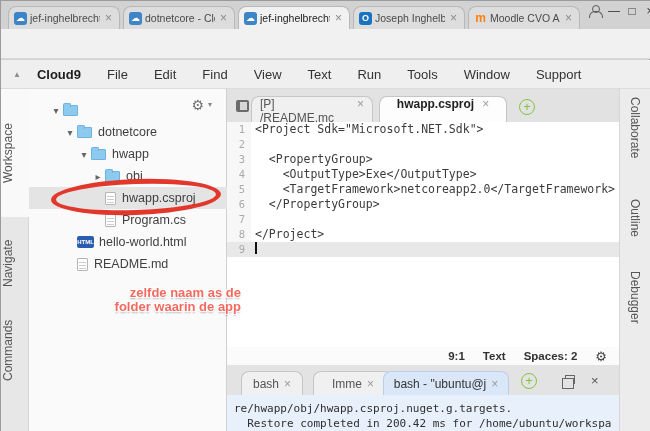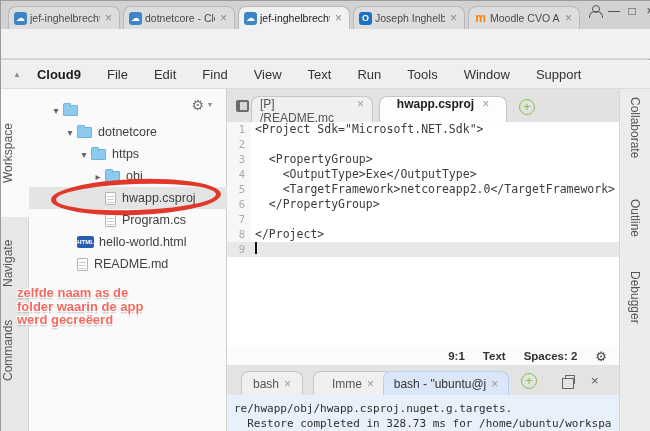--- a/index.html
+++ b/index.html
@@ -71,21 +71,21 @@
   .arrow { color:#666; font-size:10px; width:14px; text-align:center; flex:none; }
   .folder { width:15px; height:11px; background:#8ccaef; border:1px solid #6fb3dd; border-radius:1px; position:relative; margin-right:6px; flex:none; }
   .folder::before { content:""; position:absolute; left:-1px; top:-3px; width:6px; height:3px; background:#8ccaef; border:1px solid #6fb3dd; border-bottom:none; border-radius:2px 2px 0 0; }
   .ficon { width:11px; height:13px; background:#fff; border:1px solid #b5b5b5; border-radius:1px; margin-right:6px; flex:none; background-image:linear-gradient(#ccc,#ccc),linear-gradient(#ccc,#ccc),linear-gradient(#ccc,#ccc); background-size:7px 1px,7px 1px,7px 1px; background-position:1px 3px,1px 6px,1px 9px; background-repeat:no-repeat; }
   .htmlicon { width:17px; height:12px; background:#2a5db0; border-radius:2px; color:#fff; font-size:6px; font-weight:bold; display:flex; align-items:center; justify-content:center; margin-right:5px; flex:none; letter-spacing:0; }
   .treegear { position:absolute; right:14px; top:8px; color:#6f6f6f; font-size:14px; }
   .treegear .dd { font-size:8px; color:#888; vertical-align:3px; }
 
   
   #redcircle { position:absolute; left:50px; top:266px; width:170px; height:36px; border:5px solid #e2372b; border-radius:50%; transform:rotate(-2deg); z-index:9; }
-  #redtext { position:absolute; left:16px; top:373px; width:192px; text-align:left; font-size:13px; font-weight:bold; line-height:13.5px; z-index:9;
+  #redtext { position:absolute; left:48px; top:373px; width:192px; text-align:right; font-size:13px; font-weight:bold; line-height:13.5px; z-index:9;
     text-shadow:-1px -1px 0 #fff,1px -1px 0 #fff,-1px 1px 0 #fff,1px 1px 0 #fff,0 2px 2px rgba(0,0,0,0.3); }
 
   
   #main { position:absolute; left:226px; top:0; width:392px; height:343px; }
   #edtabbar { position:absolute; left:0; top:0; width:392px; height:33px; background:#e2e2e2; }
   .stackicon { position:absolute; left:9px; top:11px; width:13px; height:12px; background:#6b6b6b; border-radius:2px; }
   .stackicon::after { content:""; position:absolute; right:2px; top:2px; width:7px; height:8px; background:#d6d6d6; }
   .etab { position:absolute; top:7px; height:26px; border:1px solid #c6c6c6; border-bottom:none; border-radius:8px 8px 0 0; display:flex; align-items:flex-start; justify-content:center; font-size:12px; color:#555; padding:0 8px; background:#f0f0f0; }
   .etab.active { background:#fdfdfd; font-weight:bold; color:#1e1e1e; }
   .etab .x { color:#9a9a9a; font-size:12px; margin-left:8px; font-weight:normal; }
@@ -197,21 +197,21 @@
           <span class="folder"></span>
         </div>
         <div class="trow" style="top:32px; padding-left:34px">
           <span class="arrow">▾</span>
           <span class="folder"></span>
           <span>dotnetcore</span>
         </div>
         <div class="trow" style="top:54px; padding-left:48px">
           <span class="arrow">▾</span>
           <span class="folder"></span>
-          <span>https</span>
+          <span>hwapp</span>
         </div>
         <div class="trow" style="top:76px; padding-left:62px">
           <span class="arrow">▸</span>
           <span class="folder"></span>
           <span>obj</span>
         </div>
         <div class="trow selected" style="top:98px; padding-left:76px">
           <span class="ficon"></span>
           <span>hwapp.csproj</span>
         </div>
@@ -304,34 +304,33 @@
             <span>bash - "ubuntu@j</span>
             <span class="x">×</span>
           </div>
           <span class="plusbtn" style="left:294px; top:8px">+</span>
           <span class="restoreicon" style="left:338px"></span>
           <span class="closepane" style="left:364px">×</span>
         </div>
 
         <div id="terminal">
           <div class="tl">re/hwapp/obj/hwapp.csproj.nuget.g.targets.</div>
-          <div class="tl">  Restore completed in 328.73 ms for /home/ubuntu/workspa</div>
+          <div class="tl">  Restore completed in 200.42 ms for /home/ubuntu/workspa</div>
 
         </div>
 
       </div>
 
       <div id="rightrail">
         <div class="vtab-r" style="top:8px">Collaborate</div>
         <div class="vtab-r" style="top:110px">Outline</div>
         <div class="vtab-r" style="top:182px">Debugger</div>
       </div>
 
       <div id="redcircle" style="top: 90px; border-color: rgb(226, 55, 43);"></div>
       <div id="redtext" style="top: 197px; color: rgb(244, 105, 95);">
         <div>zelfde naam as de</div>
         <div>folder waarin de app</div>
-        <div>werd gecreëerd</div>
       </div>
 
     </div>
   </div>
 </div>
 
 </body></html>

